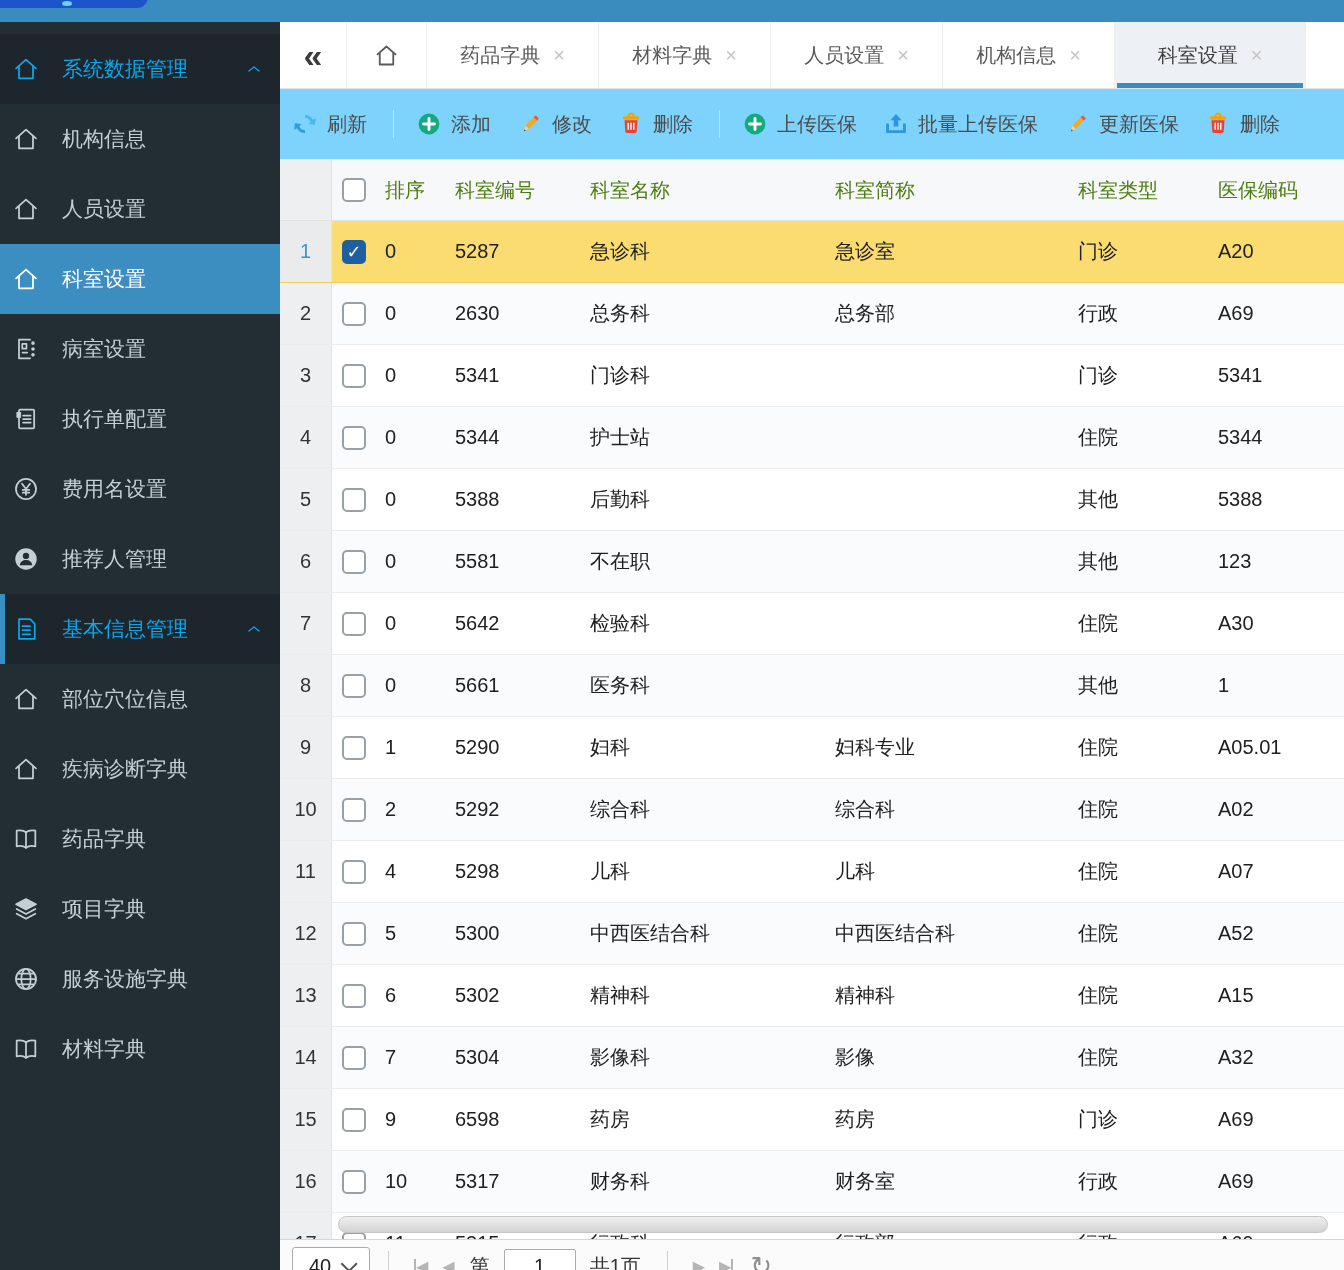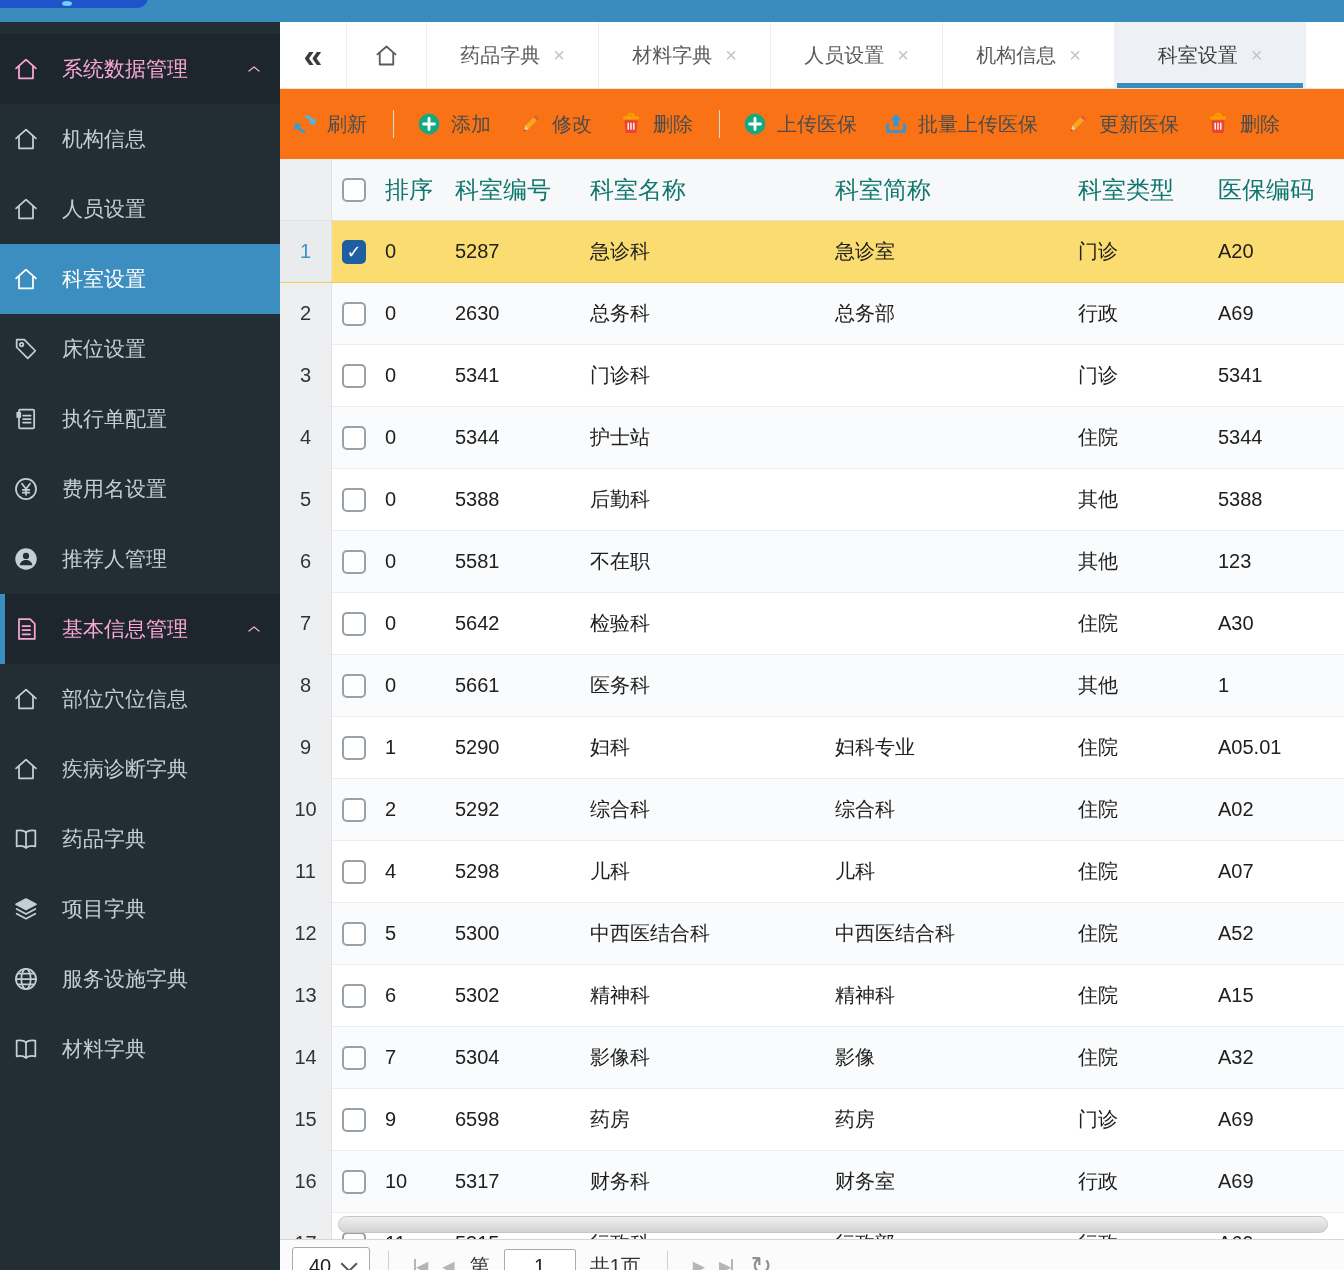--- a/index.html
+++ b/index.html
@@ -11,48 +11,48 @@
   .top-pill{position:absolute;left:-10px;top:-14px;width:158px;height:22px;border-radius:11px;background:#1d54c9}
   .top-pill .dot{position:absolute;left:72px;bottom:2px;width:10px;height:5px;border-radius:50%;background:#6fd2f2}
 
   
   .sidebar{position:absolute;left:0;top:22px;width:280px;height:1248px;background:#232e34;overflow:hidden;padding-top:12px;box-sizing:border-box;z-index:4}
   .side-item{height:70px;display:flex;align-items:center;padding:0 16px 0 12px;color:#c3ced5;font-size:21px;position:relative;cursor:pointer}
   .side-item .ic{width:28px;height:28px;margin-right:22px;flex:none;display:flex;align-items:center;justify-content:center}
   .side-item .ic svg{width:28px;height:28px;display:block}
   .side-item .chev{margin-left:auto;width:20px;height:20px;flex:none}
   .side-item .chev svg{width:20px;height:20px;display:block}
-  .side-item.group{background:#1d262c;color:#f9a8d4}
+  .side-item.group{background:#1d262c;color:#0ea5e9}
   .side-item.active{background:#3d8ec0;color:#fff}
   .side-item.stripe::before{content:"";position:absolute;left:0;top:0;bottom:0;width:5px;background:#3a8fc2}
 
   
   .main{position:absolute;left:280px;top:22px;width:1064px;height:1248px;background:#fff}
 
   
   .tabbar{height:66px;display:flex;align-items:stretch;border-bottom:1px solid #e2e5e8;background:#fff;overflow:hidden}
   .tab-collapse{width:66px;display:flex;align-items:center;justify-content:center;border-right:1px solid #eeeeee;
                 font-size:34px;color:#3c3c3c;font-weight:600;cursor:pointer;line-height:1}
   .tab{display:flex;align-items:center;justify-content:center;gap:13px;width:171px;font-size:20px;color:#5a5a5a;
        border-right:1px solid #eeeeee;position:relative;cursor:pointer;flex:none}
   .tab.home{width:79px}
   .tab.home svg{width:27px;height:27px}
   .tab .x{color:#c3c3c3;font-size:20px;line-height:1;cursor:pointer}
   .tab.active{background:#edf1f5;width:190px;color:#3f3f3f}
   .tab.active::after{content:"";position:absolute;left:2px;right:2px;bottom:0;height:5px;background:#3a8cbe}
 
   
-  .toolbar{height:70px;display:flex;align-items:center;padding-left:12px;background:#f97316;border-bottom:1px solid #e9e9e9;overflow:hidden;white-space:nowrap}
+  .toolbar{height:70px;display:flex;align-items:center;padding-left:12px;background:#7dd3fc;border-bottom:1px solid #e9e9e9;overflow:hidden;white-space:nowrap}
   .tbtn{display:flex;align-items:center;gap:9px;font-size:20px;color:#4c4c4c;margin-right:26px;flex:none;cursor:pointer}
   .tbtn .ic,.tbtn .ic svg{width:26px;height:26px;display:block;flex:none}
   .tdiv{width:1px;height:28px;background:#d9d9d9;margin-right:22px;flex:none}
 
   
   .grid-cols{display:grid;grid-template-columns:52px 53px 70px 135px 245px 243px 140px 1fr;align-items:center}
-  .grid-header{height:60px;background:#f6f8fa;border-bottom:1px solid #e2e2e2;color:#0f766e;font-size:24px}
+  .grid-header{height:60px;background:#f6f8fa;border-bottom:1px solid #e2e2e2;color:#4d7c0f;font-size:20px}
   .grid-header .gut{height:100%;background:#edeff1;border-right:1px solid #e2e2e2}
   .rows{height:1022px;overflow:hidden;position:relative}
   .row{height:61px;background:#fff;border-bottom:1px solid #ececec;font-size:20px;color:#202020;cursor:pointer}
   .row:nth-child(even){background:#fafbfc}
   .row .gut{height:100%;background:#edeff1;border-right:1px solid #e2e2e2;display:flex;align-items:center;justify-content:center;color:#333;font-size:20px}
   .row.selected{background:#fbdc70;border-bottom-color:#eecd5e}
   .row.selected .gut{background:#e9ebed;color:#3a94c8}
   .cell{overflow:hidden;text-overflow:clip;white-space:nowrap}
   .cb{width:24px;height:24px;border:2px solid #98a0a8;border-radius:5px;background:#fff;margin-left:10px;box-sizing:border-box;
       display:flex;align-items:center;justify-content:center;cursor:pointer}
@@ -122,25 +122,29 @@
         <svg viewBox="0 0 24 24" fill="none" stroke="currentColor" stroke-width="1.5" stroke-linejoin="round" stroke-linecap="round">
           <path d="M3.5 11.5 L12 4 L20.5 11.5"></path>
           <path d="M6 9.8 V20 H18 V9.8"></path>
         </svg>
       </span>
       <span>科室设置</span>
     </div>
     <div class="side-item">
       <span class="ic">
         <svg viewBox="0 0 24 24" fill="none" stroke="currentColor" stroke-width="1.5" stroke-linejoin="round" stroke-linecap="round">
-          <path d="M4 10.5 V4 H10.5 L20 13.5 L13.5 20 L4 10.5 Z"></path>
-          <circle cx="8.2" cy="8.2" r="1.5"></circle>
-        </svg>
-      </span>
-      <span>床位设置</span>
+          <path d="M15.5 4 H6 V20 H15.5"></path>
+          <rect x="8.8" y="7.5" width="3.6" height="4.2"></rect>
+          <path d="M9 15 h4"></path>
+          <circle cx="18" cy="7" r="0.8"></circle>
+          <circle cx="18" cy="12" r="0.8"></circle>
+          <circle cx="18" cy="17" r="0.8"></circle>
+        </svg>
+      </span>
+      <span>病室设置</span>
     </div>
     <div class="side-item">
       <span class="ic">
         <svg viewBox="0 0 24 24" fill="none" stroke="currentColor" stroke-width="1.5" stroke-linejoin="round" stroke-linecap="round">
           <rect x="6" y="4" width="13" height="16" rx="1"></rect>
           <path d="M9.5 9 h6.5 M9.5 12 h6.5 M9.5 15 h6.5"></path>
           <rect x="3.8" y="6" width="4" height="5" fill="currentColor" stroke="none"></rect>
         </svg>
       </span>
       <span>执行单配置</span>

